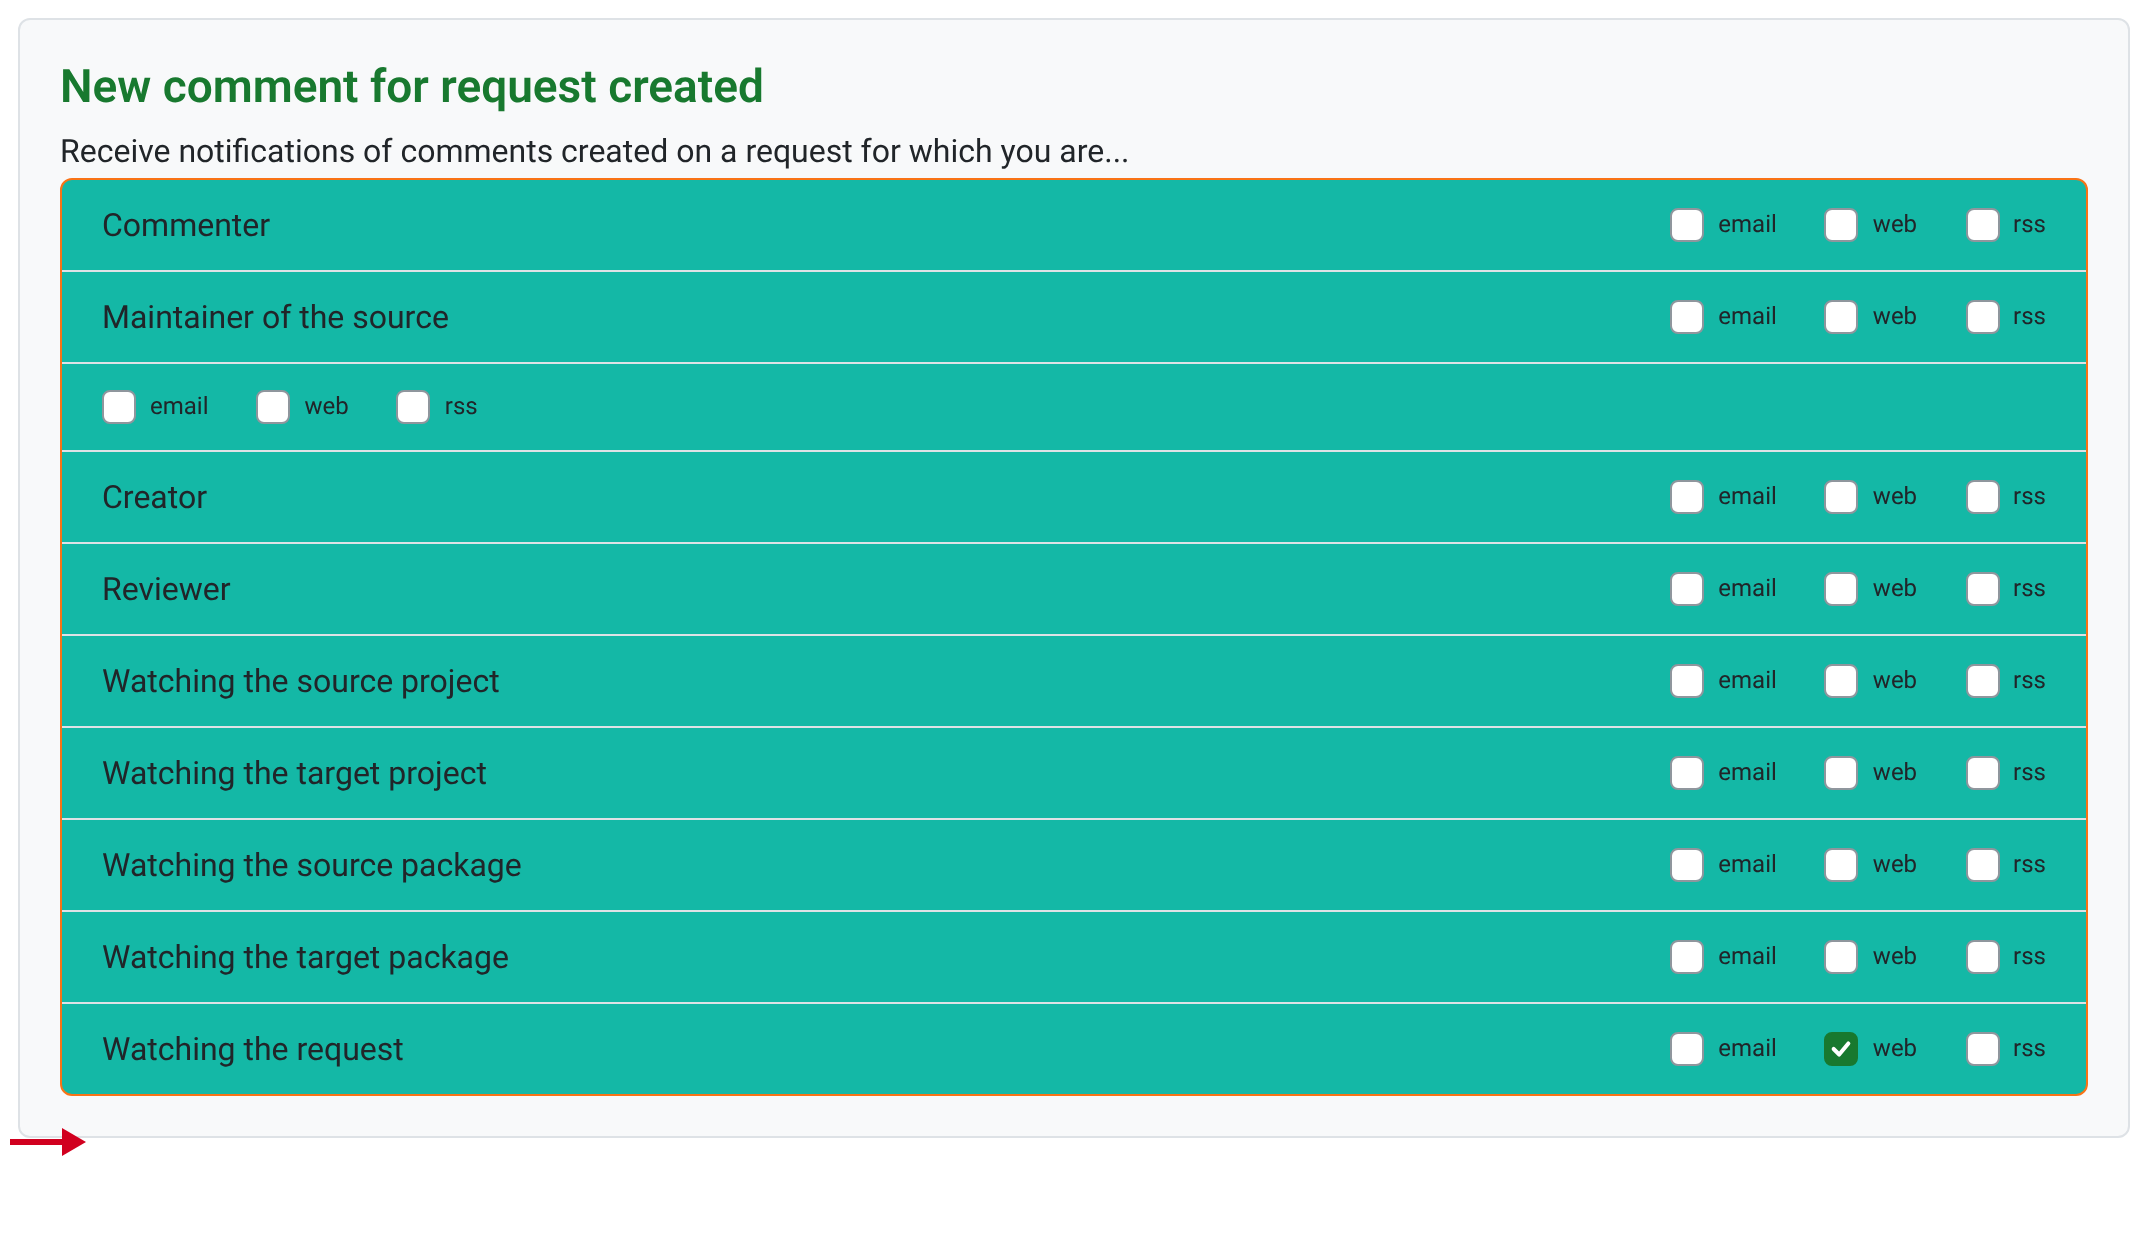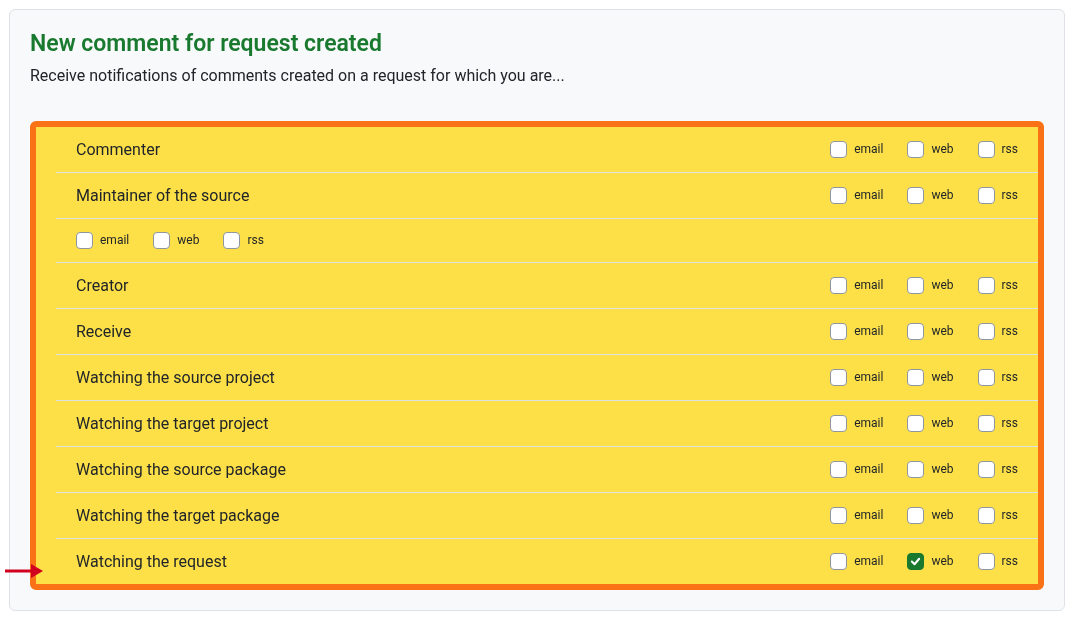--- a/index.html
+++ b/index.html
@@ -25,28 +25,27 @@
   .card-title {
     color: #18792f;
     font-size: 23px;
     font-weight: 600;
     margin: 0 0 8px 0;
     line-height: 1.2;
   }
   .card-subtitle {
     color: #212529;
     font-size: 16px;
-    margin: 0 0 36px 0;
+    margin: 0 0 4px 0;
   }
   .list-group {
-    border: 6px solid #f97316;
+    border: 1px solid #f97316;
     border-radius: 6px;
-    background: #fde047;
+    background: #14b8a6;
     overflow: hidden;
-    padding-left: 20px;
   }
   .list-row {
     display: flex;
     align-items: center;
     padding: 13px 20px;
     border-bottom: 1px solid #dee2e6;
   }
   .list-row:last-child { border-bottom: none; }
   .row-label {
     flex: 1;
@@ -164,21 +163,21 @@
             <span class="chk" role="checkbox" aria-checked="false"></span>
             <span class="chk-label">web</span>
           </label>
           <label class="chk-wrap">
             <span class="chk" role="checkbox" aria-checked="false"></span>
             <span class="chk-label">rss</span>
           </label>
         </div>
       </div>
       <div class="list-row">
-        <div class="row-label">Receive</div>
+        <div class="row-label">Reviewer</div>
         <div class="channels">
           <label class="chk-wrap">
             <span class="chk" role="checkbox" aria-checked="false"></span>
             <span class="chk-label">email</span>
           </label>
           <label class="chk-wrap">
             <span class="chk" role="checkbox" aria-checked="false"></span>
             <span class="chk-label">web</span>
           </label>
           <label class="chk-wrap">

